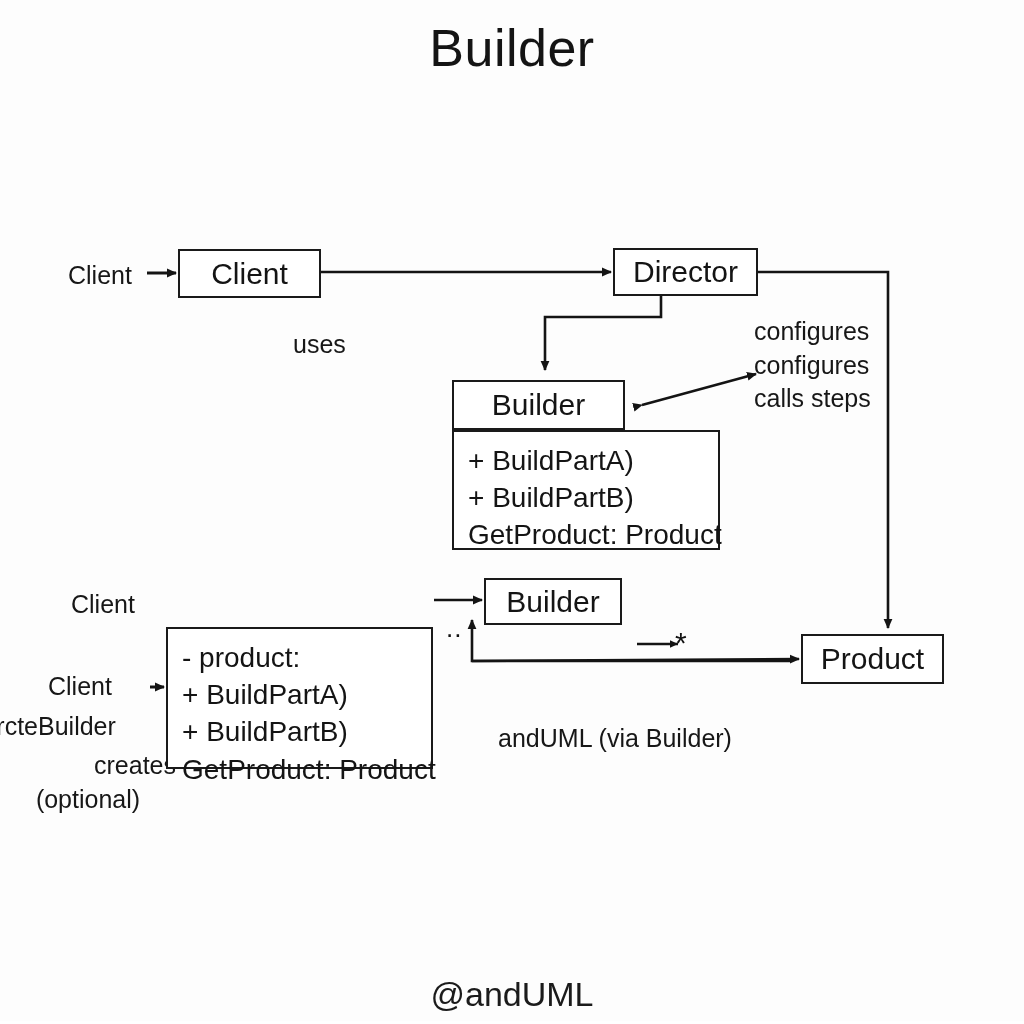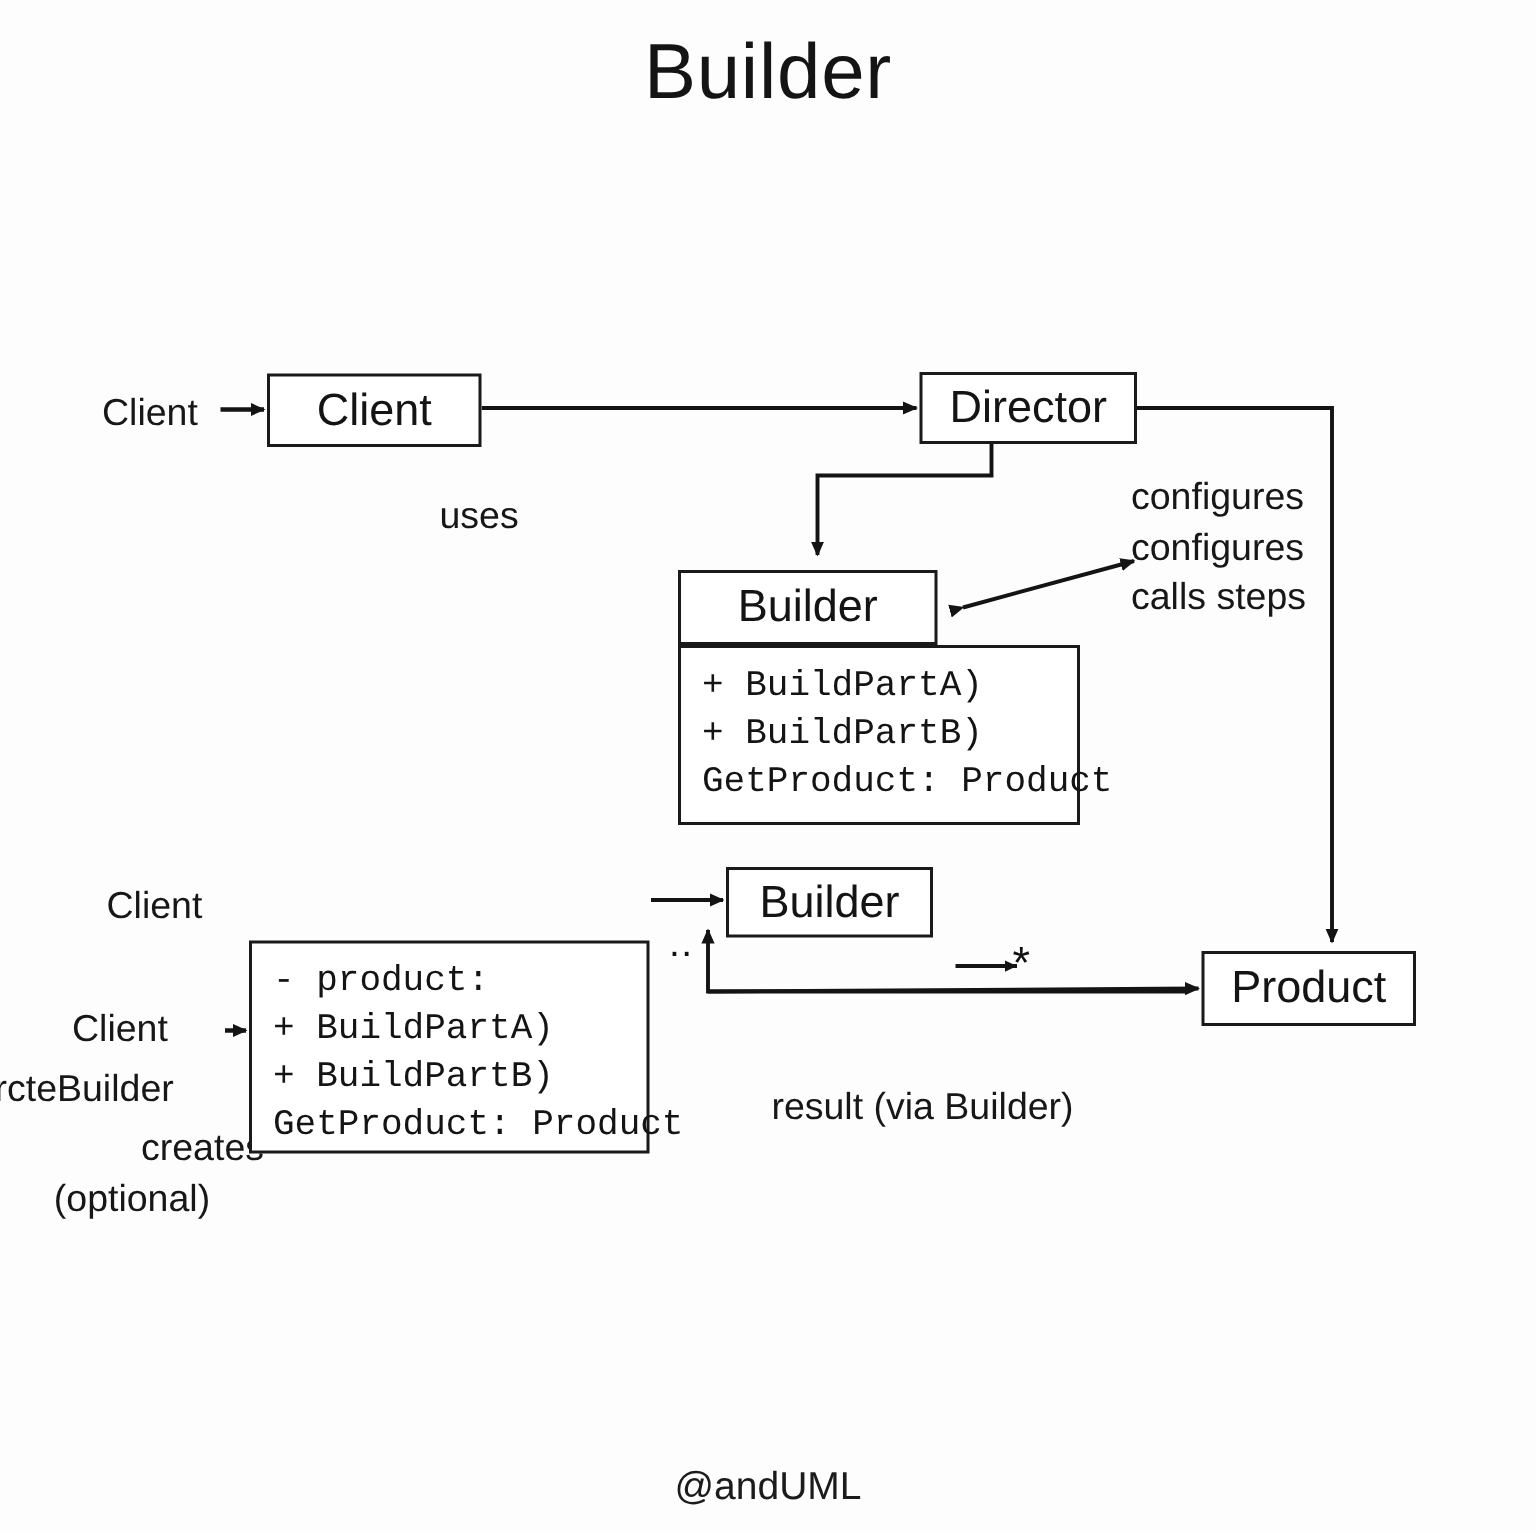--- a/index.html
+++ b/index.html
@@ -27,21 +27,21 @@
     font-weight: 400;
     letter-spacing: 0.5px;
     color: #141414;
   }
   .watermark {
     position: absolute;
     left: 0;
     top: 975px;
     width: 1024px;
     text-align: center;
-    font-size: 26px;
+    font-size: 34px;
     color: #1b1b1b;
   }
   
   .box {
     position: absolute;
     box-sizing: border-box;
     border: 2px solid #1a1a1a;
     background: #ffffff;
     display: flex;
     align-items: center;
@@ -53,25 +53,24 @@
     white-space: nowrap;
   }
   .compartment {
     position: absolute;
     box-sizing: border-box;
     border: 2px solid #1a1a1a;
     background: #ffffff;
     padding: 10px 0 10px 14px;
   }
   .compartment .mline {
-    font-size: 24px;
+    font-size: 28px;
     line-height: 1.33;
     color: #141414;
     white-space: nowrap;
-    font-family: Liberation Mono, monospace;
   }
   
   .label {
     position: absolute;
     font-size: 25px;
     color: #171717;
     white-space: nowrap;
   }
   .label.center {
     text-align: center;
@@ -188,17 +187,17 @@
 
   <div class="dots" style="left:446px; top:613px;">..</div>
 
   <div class="box" style="left:801px; top:634px; width:143px; height:50px;">
     <span class="bt">Product</span>
   </div>
 
   <div class="star" style="left:675px; top:626px;">*</div>
 
 
-  <div class="label center" style="left:485px; top:724px; width:260px;">result (via Builder)</div>
+  <div class="label center" style="left:485px; top:724px; width:260px;">andUML (via Builder)</div>
 
   <div class="watermark">@andUML</div>
 
 </div>
 
 </body></html>

